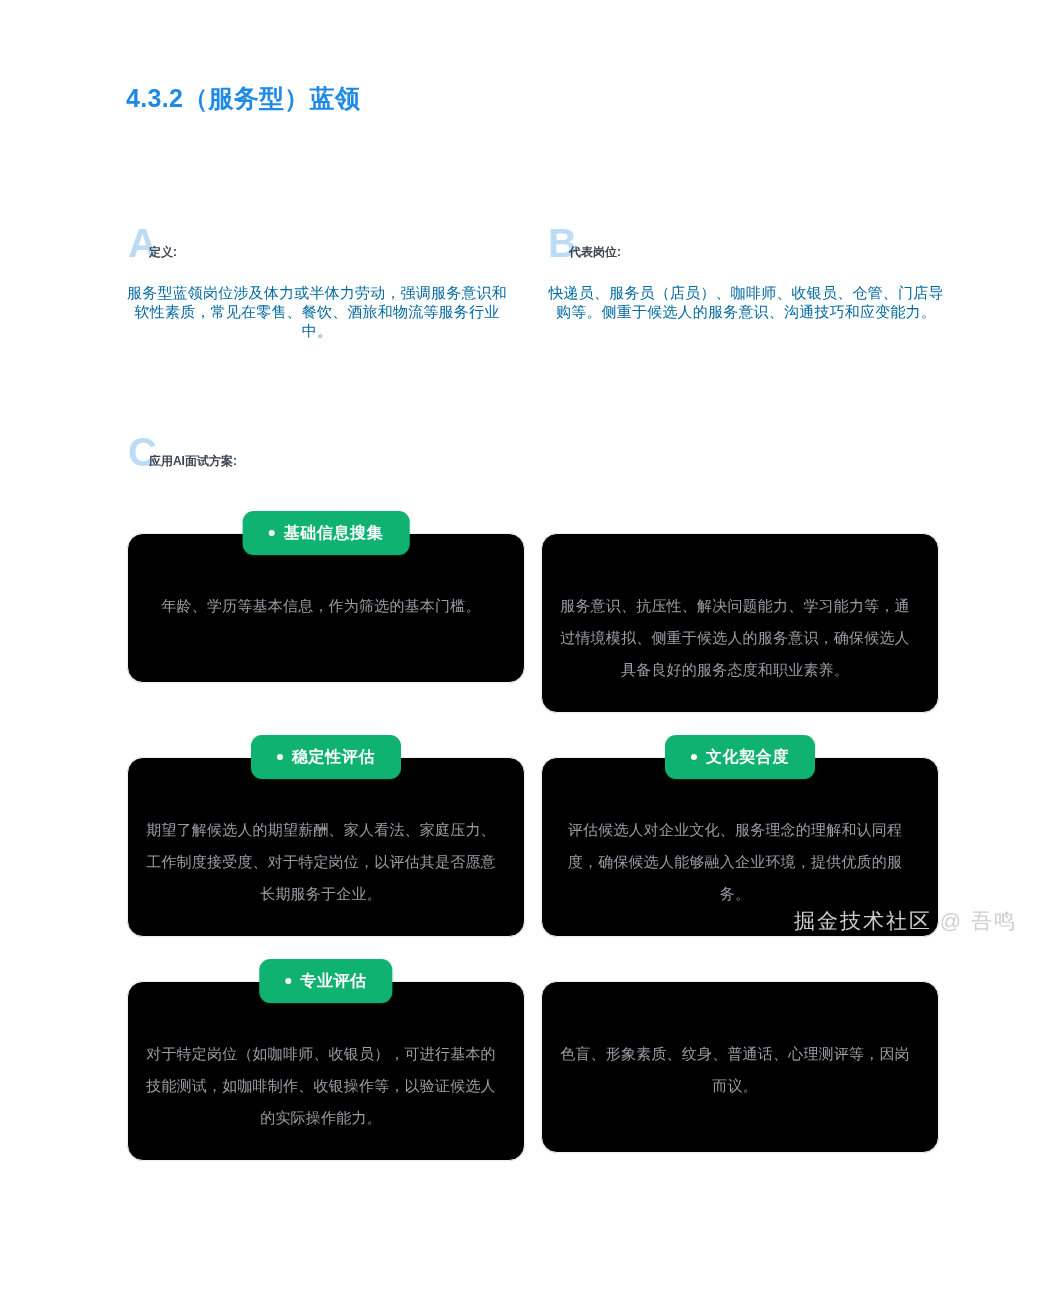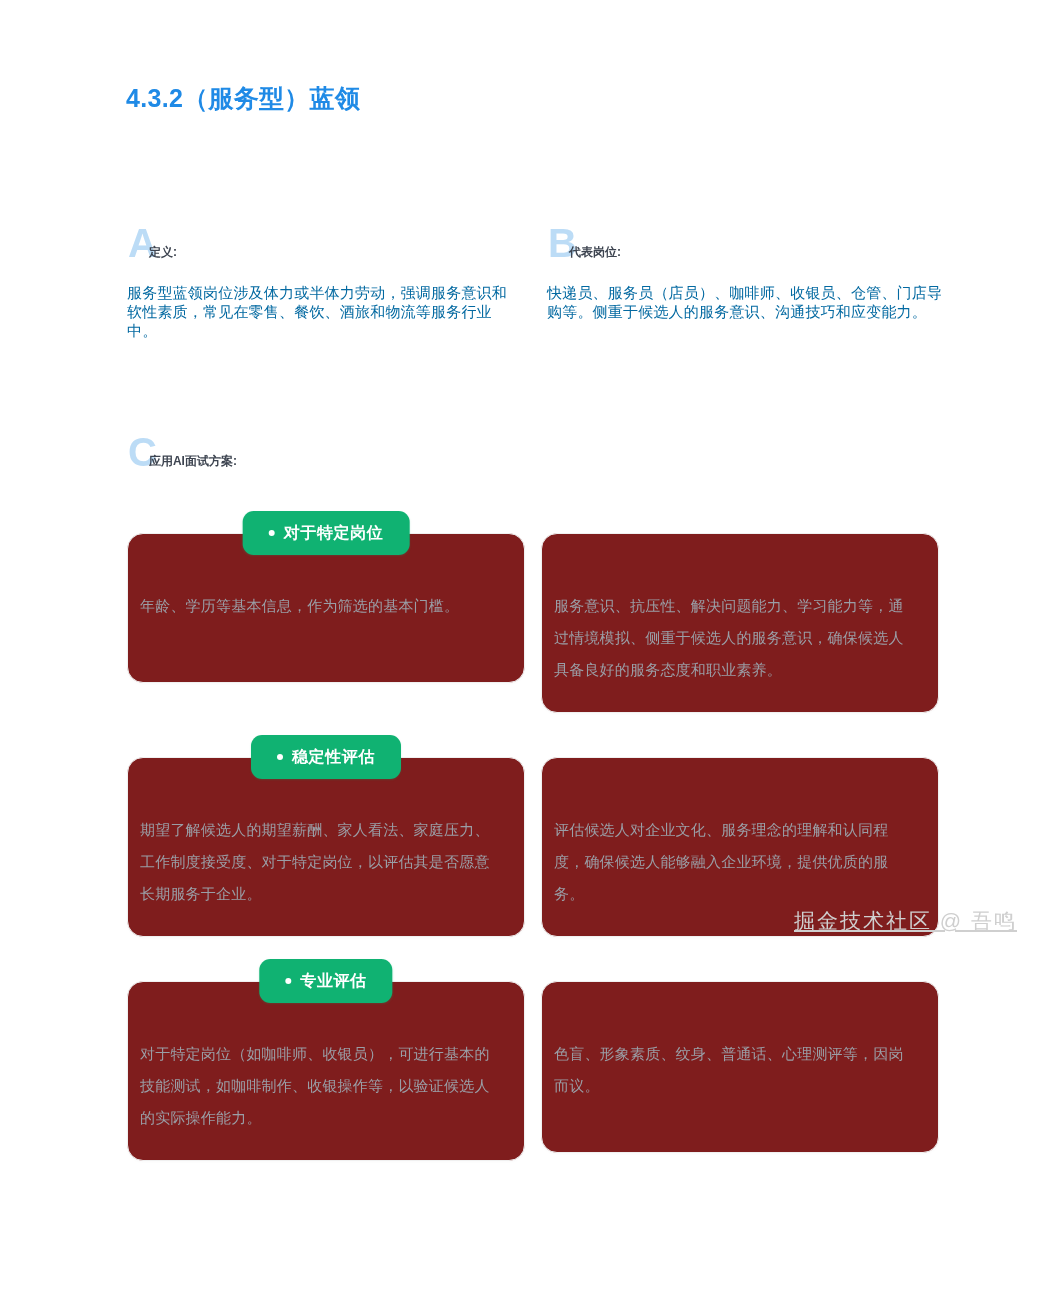--- a/index.html
+++ b/index.html
@@ -15,20 +15,21 @@
     overflow: hidden;
     position: relative;
     -webkit-font-smoothing: antialiased;
   }
 
   .page {
     position: relative;
     width: 1063px;
     height: 969px;
     box-sizing: border-box;
+    text-align: center;
   }
 
   
   .doc-title {
     position: absolute;
     left: 126px;
     top: 82px;
     font-size: 25px;
     font-weight: 700;
     color: #1f8ae6;
@@ -85,21 +86,21 @@
     column-gap: 16px;
     row-gap: 22px;
   }
 
   .card-wrap {
     position: relative;
     padding-top: 22px;
   }
 
   .card {
-    background: #7f1d1d;
+    background: #000000;
     border: 1px solid #f0f0f0;
     border-radius: 16px;
     box-shadow: 0 1px 3px rgba(0,0,0,0.025);
     box-sizing: border-box;
     min-height: 150px;
     padding: 56px 22px 26px 12px;
   }
   .card.tall  { min-height: 172px; }
 
   .card-badge {
@@ -139,21 +140,20 @@
   
   .watermark {
     position: absolute;
     right: 46px;
     bottom: 34px;
     font-size: 21px;
     color: #cfcfcf;
     letter-spacing: 2px;
     font-weight: 400;
     white-space: nowrap;
-    text-decoration: underline;
   }
 </style>
 </head>
 <body>
 
 <div class="page">
 
   <div class="doc-title">4.3.2（服务型）蓝领</div>
 
   <div class="section-head" id="sec-a-head">
@@ -171,21 +171,21 @@
   <div class="section-head" id="sec-c-head">
     <span class="section-letter">C</span>
     <span class="section-label">应用AI面试方案:</span>
   </div>
 
   <div class="cards">
 
     <div class="card-wrap">
       <div class="card-badge">
         <span class="badge-dot"></span>
-        <span>对于特定岗位</span>
+        <span>基础信息搜集</span>
       </div>
       <div class="card">
         <div class="card-text">年龄、学历等基本信息，作为筛选的基本门槛。</div>
       </div>
     </div>
 
     <div class="card-wrap">
       <div class="card">
         <div class="card-text">服务意识、抗压性、解决问题能力、学习能力等，通过情境模拟、侧重于候选人的服务意识，确保候选人具备良好的服务态度和职业素养。</div>
       </div>
@@ -195,20 +195,24 @@
       <div class="card-badge">
         <span class="badge-dot"></span>
         <span>稳定性评估</span>
       </div>
       <div class="card tall">
         <div class="card-text">期望了解候选人的期望薪酬、家人看法、家庭压力、工作制度接受度、对于特定岗位，以评估其是否愿意长期服务于企业。</div>
       </div>
     </div>
 
     <div class="card-wrap">
+      <div class="card-badge">
+        <span class="badge-dot"></span>
+        <span>文化契合度</span>
+      </div>
       <div class="card tall">
         <div class="card-text">评估候选人对企业文化、服务理念的理解和认同程度，确保候选人能够融入企业环境，提供优质的服务。</div>
       </div>
     </div>
 
     <div class="card-wrap">
       <div class="card-badge">
         <span class="badge-dot"></span>
         <span>专业评估</span>
       </div>

